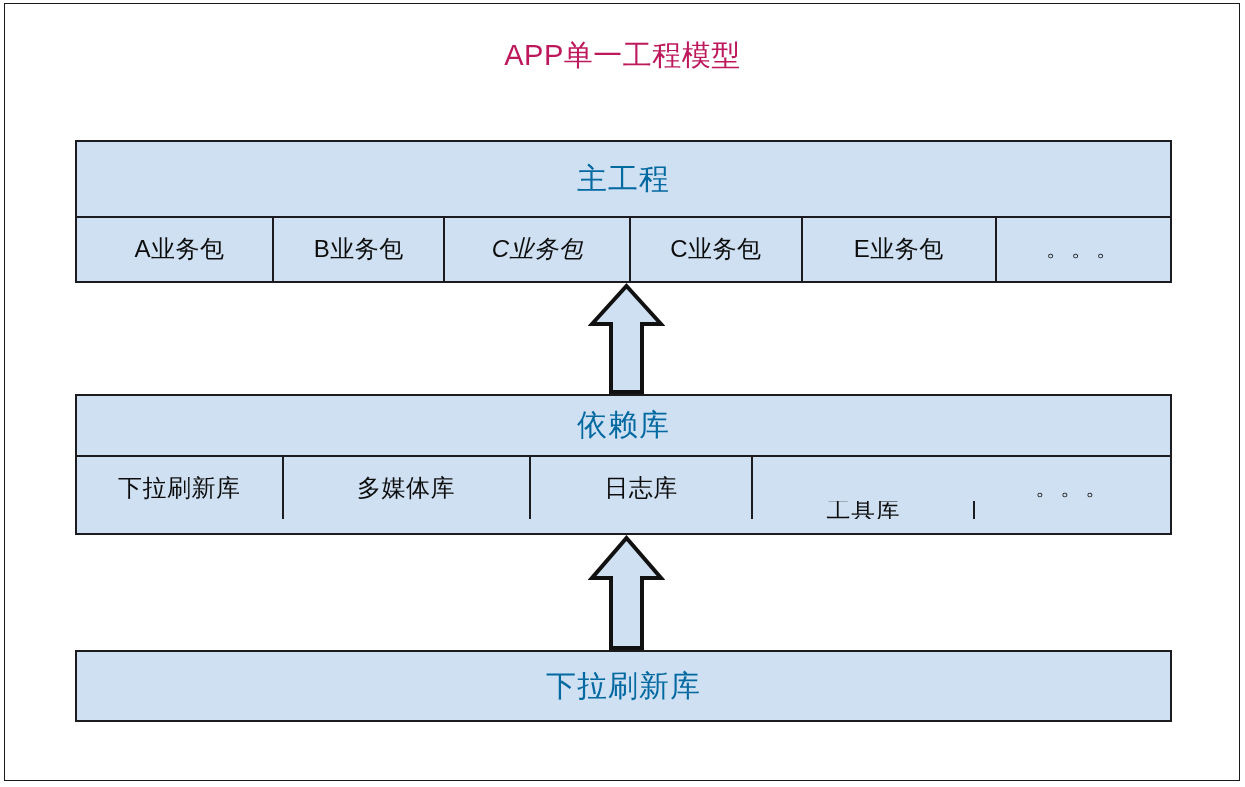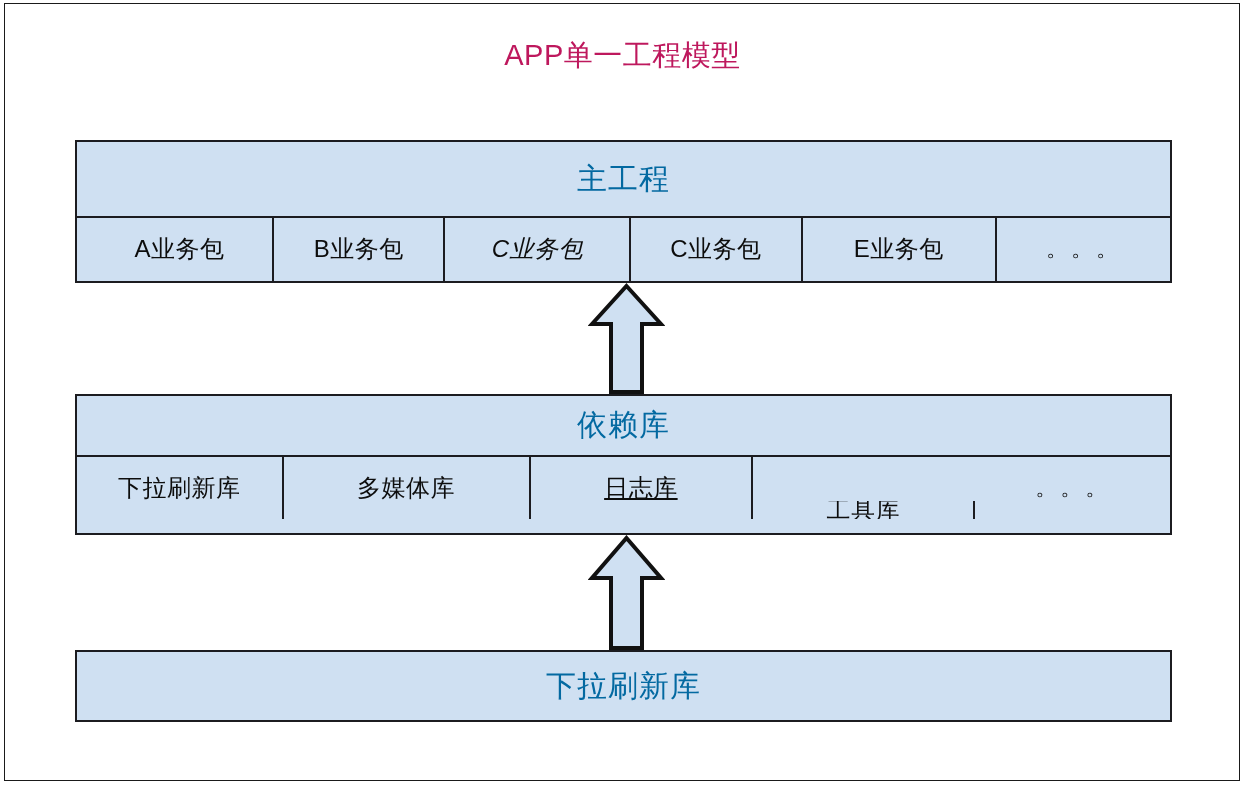--- a/index.html
+++ b/index.html
@@ -156,21 +156,21 @@
     <svg viewBox="0 0 77 112" width="77" height="112">
       <polygon points="38.5,3 73,41 54,41 54,109 23,109 23,41 4,41" fill="#cfe0f2" stroke="#111111" stroke-width="4" stroke-linejoin="miter"></polygon>
     </svg>
   </div>
 
   <div class="layer-box" id="box-deps">
     <div class="layer-header">依赖库</div>
     <div class="layer-cells">
       <div class="layer-cell" style="width:208px;">下拉刷新库</div>
       <div class="layer-cell" style="width:249px;">多媒体库</div>
-      <div class="layer-cell" style="width:224px;text-decoration:underline;">日志库</div>
+      <div class="layer-cell" style="width:224px;">日志库</div>
       <div class="layer-cell" style="width:224px;margin-top:44px;">工具库</div>
       <div class="layer-cell ellipsis-cell" style="width:196px;">。。。</div>
     </div>
   </div>
 
   <div class="block-arrow" id="arrow-runtime-to-deps">
     <svg viewBox="0 0 77 116" width="77" height="116">
       <polygon points="38.5,3 73,43 54,43 54,113 23,113 23,43 4,43" fill="#cfe0f2" stroke="#111111" stroke-width="4" stroke-linejoin="miter"></polygon>
     </svg>
   </div>

